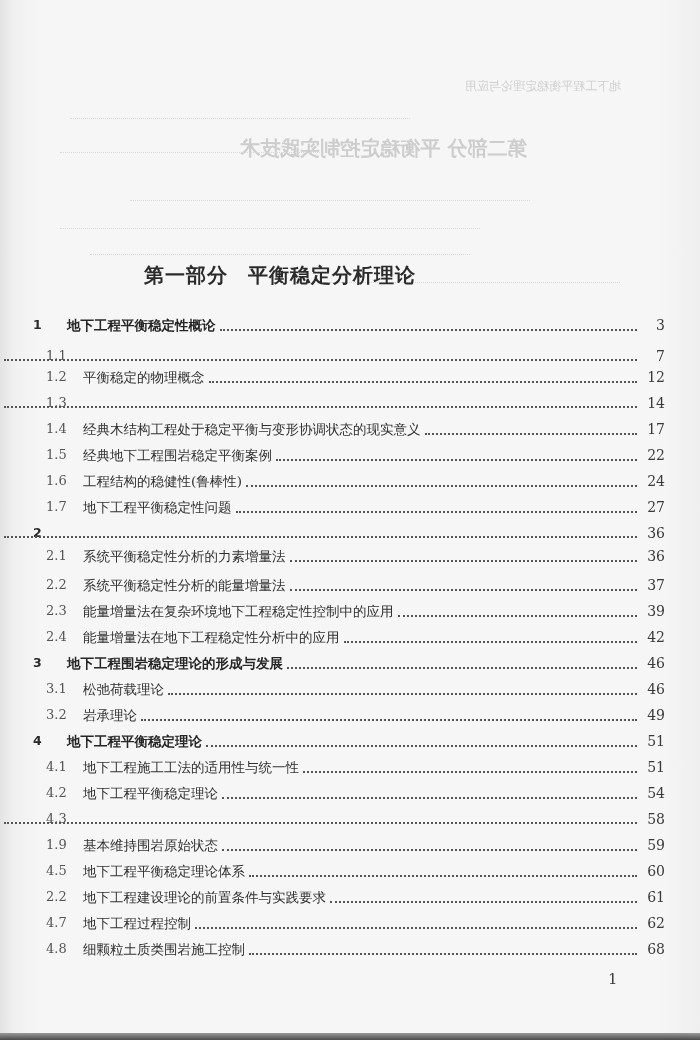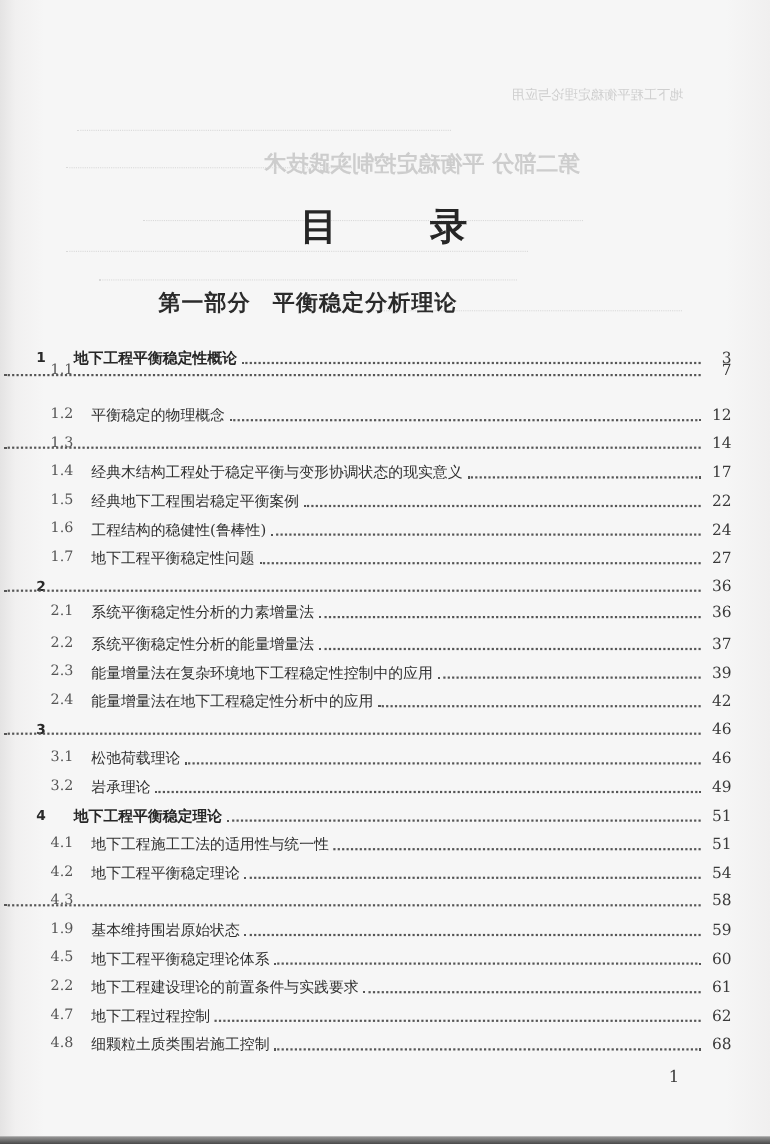--- a/index.html
+++ b/index.html
@@ -63,39 +63,36 @@
 
   <div class="bleed bleed-head">地下工程平衡稳定理论与应用</div>
   <div class="bleed bleed-part">第二部分 平衡稳定控制实践技术</div>
   <div class="bleed-line" style="top:118px; width:340px; left:70px;"></div>
   <div class="bleed-line" style="top:152px; width:260px; left:60px;"></div>
   <div class="bleed-line" style="top:200px; width:400px; left:130px;"></div>
   <div class="bleed-line" style="top:228px; width:420px; left:60px;"></div>
   <div class="bleed-line" style="top:254px; width:380px; left:90px;"></div>
   <div class="bleed-line" style="top:282px; width:300px; left:320px;"></div>
 
-  <div class="title">
-    <span>目</span><span class="gap"></span><span>录</span>
-  </div>
 
   <div class="part-title">
     <span>第一部分</span><span class="gap"></span><span>平衡稳定分析理论</span>
   </div>
 
   <div class="toc">
 
     <div class="row chapter" style="top:317px">
       <div class="wrap">
           <span class="num">1</span>
           <span class="label">地下工程平衡稳定性概论</span>
           <span class="leader"></span>
           <span class="pg">3</span>
         </div>
     </div>
-    <div class="row section" style="top:329px">
+    <div class="row section" style="top:348px">
       <div class="wrap">
           <span class="num">1.1</span>
           <span class="leader"></span>
           <span class="pg">7</span>
         </div>
     </div>
     <div class="row section" style="top:369px">
       <div class="wrap">
           <span class="num">1.2</span>
           <span class="label">平衡稳定的物理概念</span>
@@ -179,20 +176,21 @@
           <span class="num">2.4</span>
           <span class="label">能量增量法在地下工程稳定性分析中的应用</span>
           <span class="leader"></span>
           <span class="pg">42</span>
         </div>
     </div>
 
     <div class="row chapter" style="top:655px">
       <div class="wrap">
           <span class="num">3</span>
+          <span class="label">地下工程围岩稳定理论的形成与发展</span>
           <span class="leader"></span>
           <span class="pg">46</span>
         </div>
     </div>
     <div class="row section" style="top:681px">
       <div class="wrap">
           <span class="num">3.1</span>
           <span class="label">松弛荷载理论</span>
           <span class="leader"></span>
           <span class="pg">46</span>

